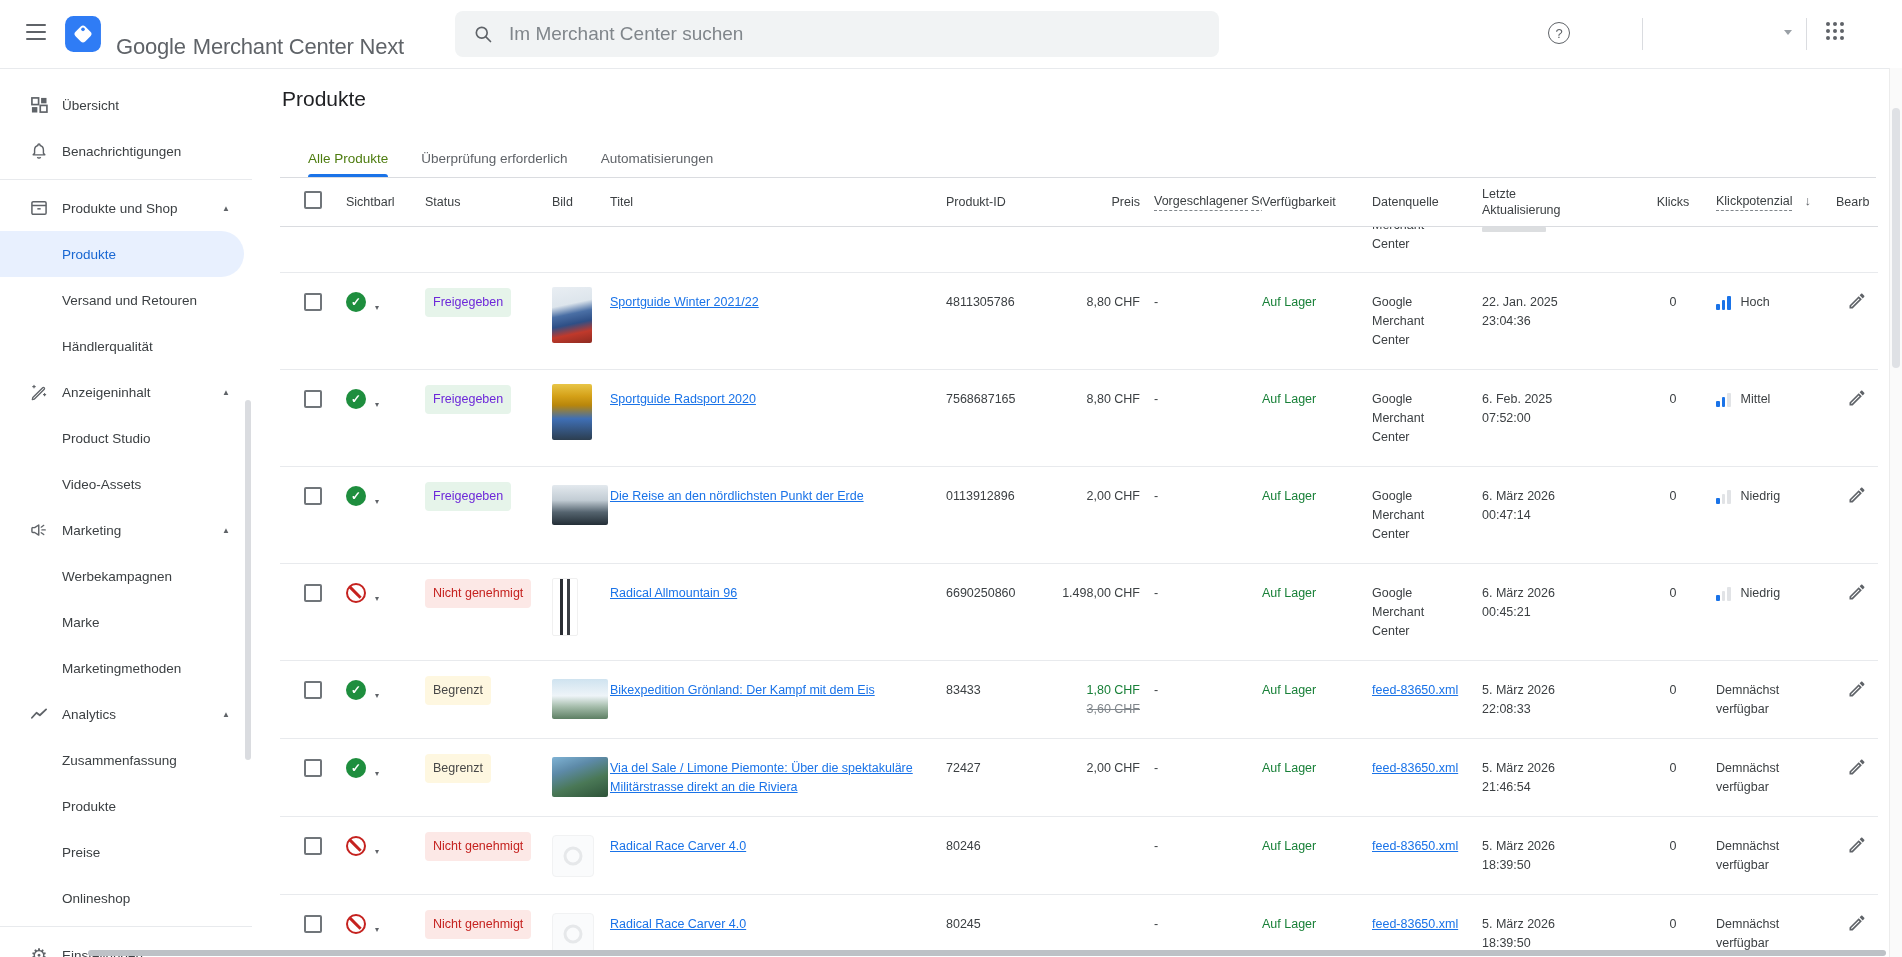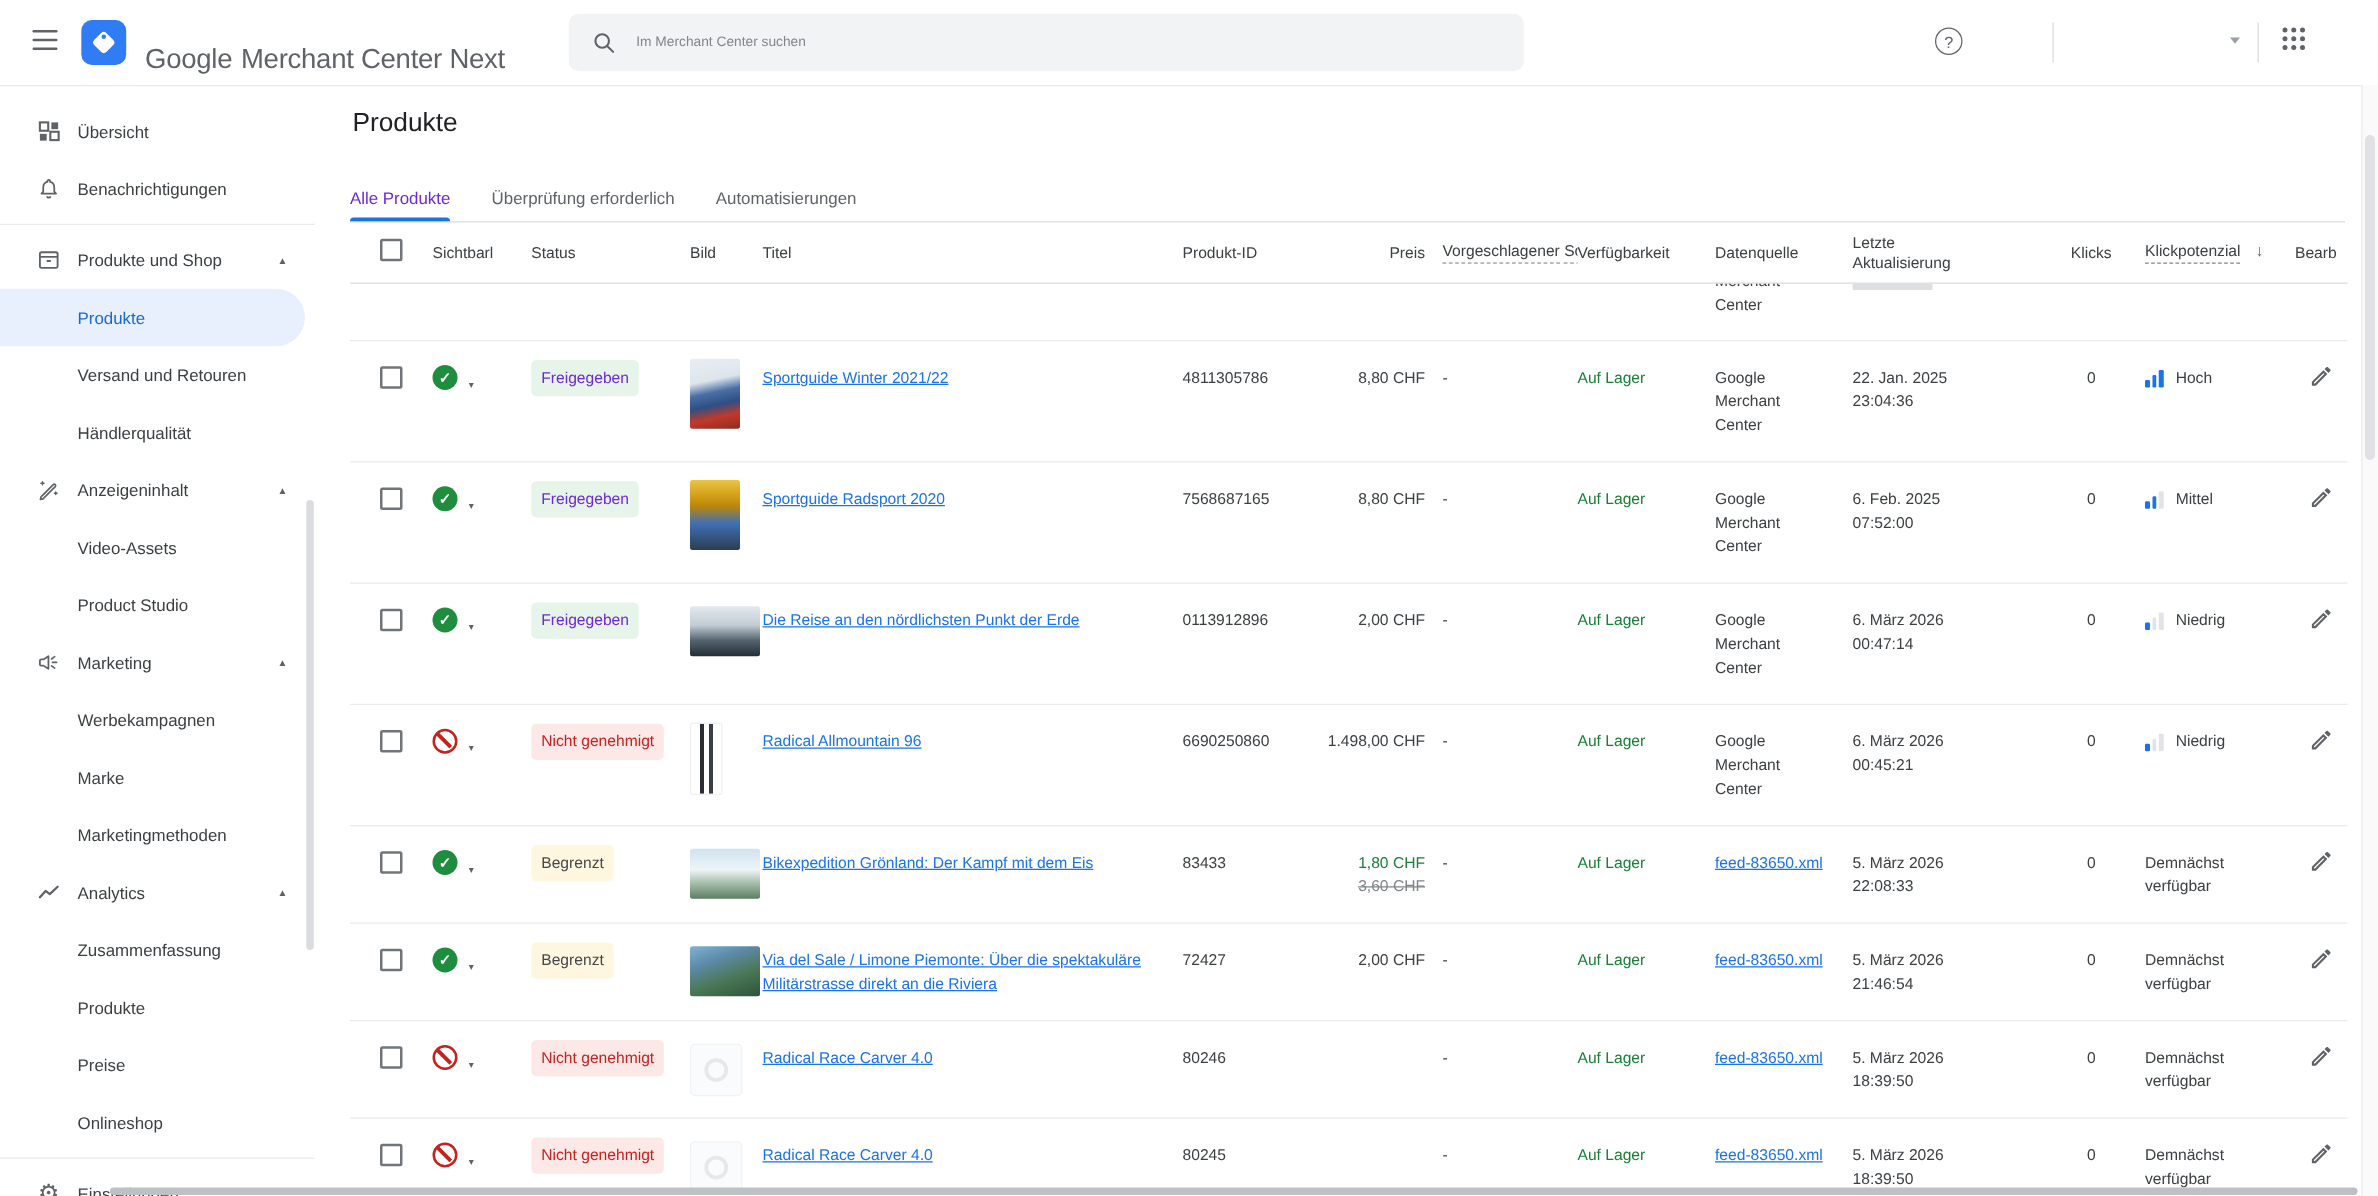--- a/index.html
+++ b/index.html
@@ -10,21 +10,21 @@
           border-bottom:1px solid #e8eaed;z-index:40;}
   .hamburger{position:absolute;left:26px;top:24px;width:20px;height:16px;cursor:pointer;}
   .hamburger i{display:block;height:2px;background:#5f6368;margin-bottom:5px;border-radius:1px;}
   .mc-logo{position:absolute;left:64px;top:15px;width:38px;height:38px;}
   .brand{position:absolute;left:116px;top:34px;font-size:22px;color:#5f6368;letter-spacing:-0.2px;white-space:nowrap;}
   .brand .b1{color:#5f6368;}
   .brand .b2{margin-left:7px;color:#5f6368;}
   .search{position:absolute;left:455px;top:11px;width:764px;height:46px;background:#f1f3f4;
           border-radius:8px;display:flex;align-items:center;padding:0 18px;box-sizing:border-box;}
   .search svg{flex:0 0 auto;margin-right:14px;}
-  .search input{border:none;background:transparent;outline:none;font-size:11px;color:#3c4043;width:100%;
+  .search input{border:none;background:transparent;outline:none;font-size:19px;color:#3c4043;width:100%;
                 font-family:"Liberation Sans",sans-serif;}
   .search input::placeholder{color:#80868b;}
   .help{position:absolute;left:1548px;top:22px;width:22px;height:22px;border:1.6px solid #5f6368;
         border-radius:50%;display:flex;align-items:center;justify-content:center;font-size:13px;
         color:#5f6368;box-sizing:border-box;cursor:pointer;}
   .tb-div{position:absolute;top:18px;width:1px;height:32px;background:#dadce0;}
   .acct-caret{position:absolute;left:1784px;top:30px;width:0;height:0;border-left:4px solid transparent;
         border-right:4px solid transparent;border-top:5px solid #9aa0a6;cursor:pointer;}
   .apps{position:absolute;left:1826px;top:22px;display:grid;grid-template-columns:repeat(3,1fr);
         gap:3px;cursor:pointer;}
@@ -50,21 +50,21 @@
   .win-thumb{position:absolute;right:2px;top:40px;width:8px;height:260px;background:#dfe1e5;
              border-radius:4px;cursor:pointer;}
   .h-scroll{position:absolute;left:88px;right:16px;bottom:1px;height:6px;background:#bdc1c6;
             border-radius:3px;z-index:60;cursor:pointer;}
   
   .main{position:absolute;left:252px;top:68px;right:12px;bottom:0;background:#fff;}
   .page-title{position:absolute;left:30px;top:19px;font-size:21px;color:#202124;}
   .tabs{position:absolute;left:28px;top:72px;right:14px;height:38px;border-bottom:1px solid #dadce0;
         display:flex;gap:33px;box-sizing:border-box;}
   .tab{font-size:13.5px;color:#5f6368;padding-top:11px;position:relative;cursor:pointer;white-space:nowrap;}
-  .tab.active{color:#6d28d9;}
+  .tab.active{color:#4d7c0f;margin-left:28px;}
   .tab.active .underline{position:absolute;left:0;right:0;bottom:0;height:3px;background:#1a73e8;
         border-radius:3px 3px 0 0;}
   
   .table{position:absolute;left:28px;top:110px;width:1598px;font-size:12.5px;}
   .cell{box-sizing:border-box;flex:0 0 auto;}
   .c-check{width:66px;padding-left:24px;}
   .c-vis{width:79px;display:flex;align-items:flex-start;}
   .c-status{width:127px;}
   .c-bild{width:58px;}
   .c-titel{width:336px;padding-right:26px;}
@@ -224,24 +224,24 @@
       <span class="ic">
         <svg width="20" height="20" viewBox="0 0 24 24">
           <path d="M6.5 20.5l10-10 1.8-1.8a1.35 1.35 0 0 0-1.9-1.9l-1.8 1.8-10 10-.6 2.5z" fill="none" stroke="#5f6368" stroke-width="1.6" stroke-linejoin="round"></path>
           <path d="M6 4v3M4.5 5.5h3M18.7 13.8v2.6M17.4 15.1H20" stroke="#5f6368" stroke-width="1.4" stroke-linecap="round"></path>
         </svg>
         </span>
       <span class="sb-label">Anzeigeninhalt</span>
       <span class="sb-caret">▲</span>
     </div>
     <div class="sb-item">
+      <span class="sb-label">Product Studio</span>
+    </div>
+    <div class="sb-item">
       <span class="sb-label">Video-Assets</span>
-    </div>
-    <div class="sb-item">
-      <span class="sb-label">Product Studio</span>
     </div>
     <div class="sb-item">
       <span class="ic">
         <svg width="20" height="20" viewBox="0 0 24 24">
           <path d="M3.5 10.2v3.6a1.2 1.2 0 0 0 1.2 1.2h2.1l4.9 3.1V6l-4.9 3.1H4.7a1.2 1.2 0 0 0-1.2 1.1z" fill="none" stroke="#5f6368" stroke-width="1.7" stroke-linejoin="round"></path>
           <path d="M15.5 11.9h4M14.7 8.6l3-2.2M14.7 15.2l3 2.2" stroke="#5f6368" stroke-width="1.6" stroke-linecap="round"></path>
         </svg>
         </span>
       <span class="sb-label">Marketing</span>
       <span class="sb-caret">▲</span>

